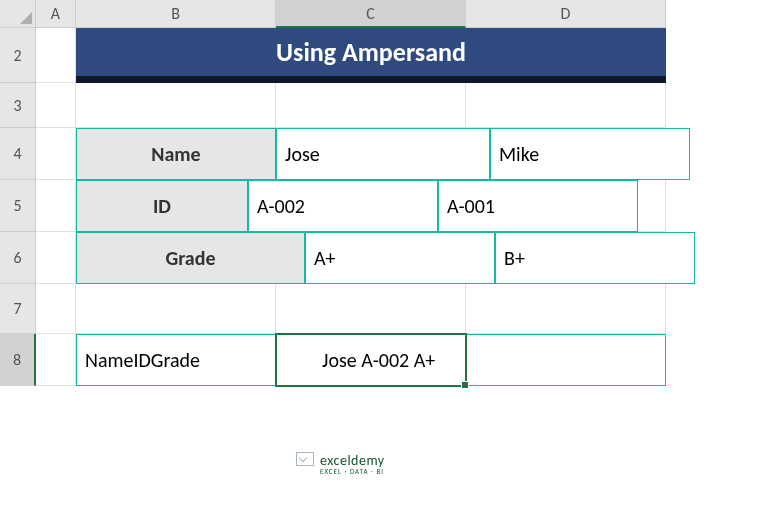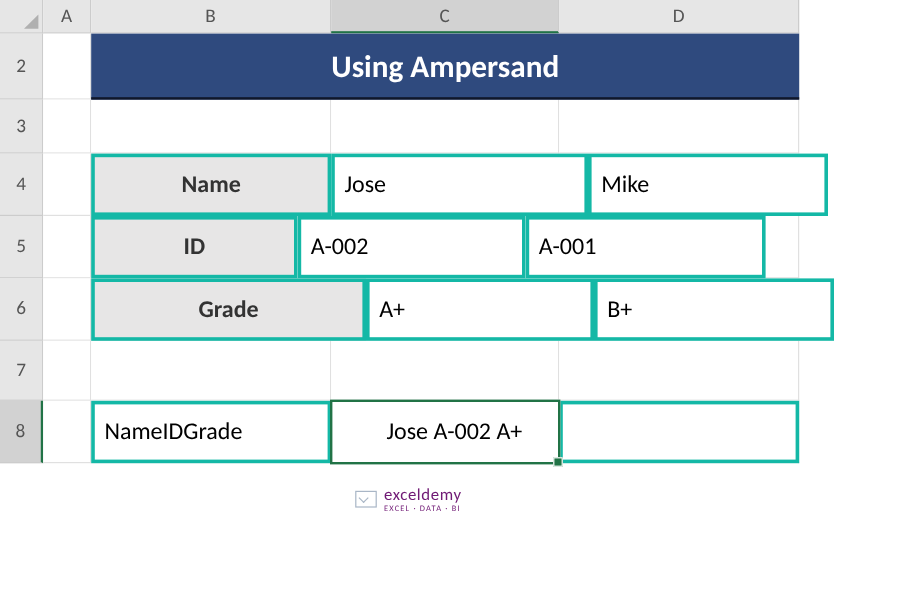--- a/index.html
+++ b/index.html
@@ -33,43 +33,43 @@
     display: flex; align-items: center; justify-content: center;
     color: #555; font-size: 16px; width: 36px;
   }
   .row-h.active { background: #d2d2d2; border-right: 2px solid #217346; }
   .grid { position: absolute; left: 36px; top: 28px; }
   .gridrow { display: flex; }
   .cell { border-right: 1px solid #e0e0e0; border-bottom: 1px solid #e0e0e0; background: #fff; }
   .title-banner {
     position: absolute; display: flex; align-items: center; justify-content: center;
     background: #2F4A7E; color: #fff; font-size: 26px; font-weight: bold;
-    border-bottom: 2px solid #0f172a;
+    border-bottom: 7px solid #0f172a;
   }
   .tbl { position: absolute; }
   .tblrow { display: flex; }
   .tblcell {
-    border: 3px solid #14b8a6; background: #fff; display: flex; align-items: center;
+    border: 1px solid #14b8a6; background: #fff; display: flex; align-items: center;
     padding: 0 8px; font-size: 20px; color: #000;
   }
   .tblcell.hdr {
     background: #E7E6E6; font-weight: bold; color: #333; justify-content: center;
   }
   .result-tbl { position: absolute; }
   .selected-cell {
     position: absolute; border: 2px solid #217346; background: #fff;
     display: flex; align-items: center; padding: 0 8px; font-size: 20px; z-index: 5;
   }
   .fill-handle {
     position: absolute; width: 8px; height: 8px; background: #217346;
     right: -4px; bottom: -4px; border: 1px solid #fff;
   }
   .watermark {
-    position: absolute; display: flex; align-items: center; gap: 6px;
-    color: #701a75; font-size: 14px; letter-spacing: 0.5px;
+    position: absolute; display: flex; align-items: flex-start; gap: 6px;
+    color: #14532d; font-size: 14px; letter-spacing: 0.5px; margin-top: 48px;
   }
   .watermark .logo-box {
     width: 18px; height: 14px; border: 1.5px solid #a9b6c6; position: relative;
   }
   .watermark .logo-box::after {
     content: ''; position: absolute; left: 3px; top: 2px; width: 5px; height: 5px;
     border-right: 1.5px solid #a9b6c6; border-bottom: 1.5px solid #a9b6c6;
     transform: rotate(45deg);
   }
   .watermark .sub { font-size: 7px; letter-spacing: 1px; display: block; margin-top: -2px; }

